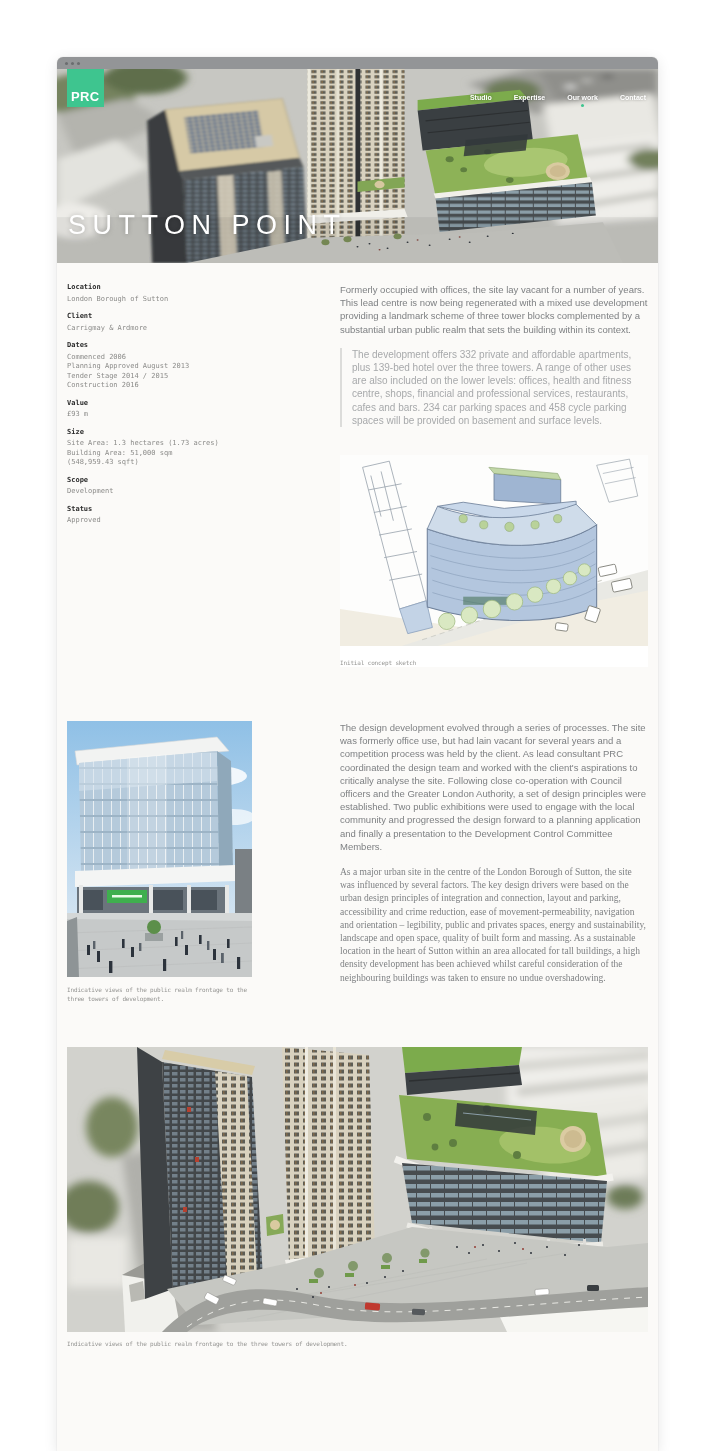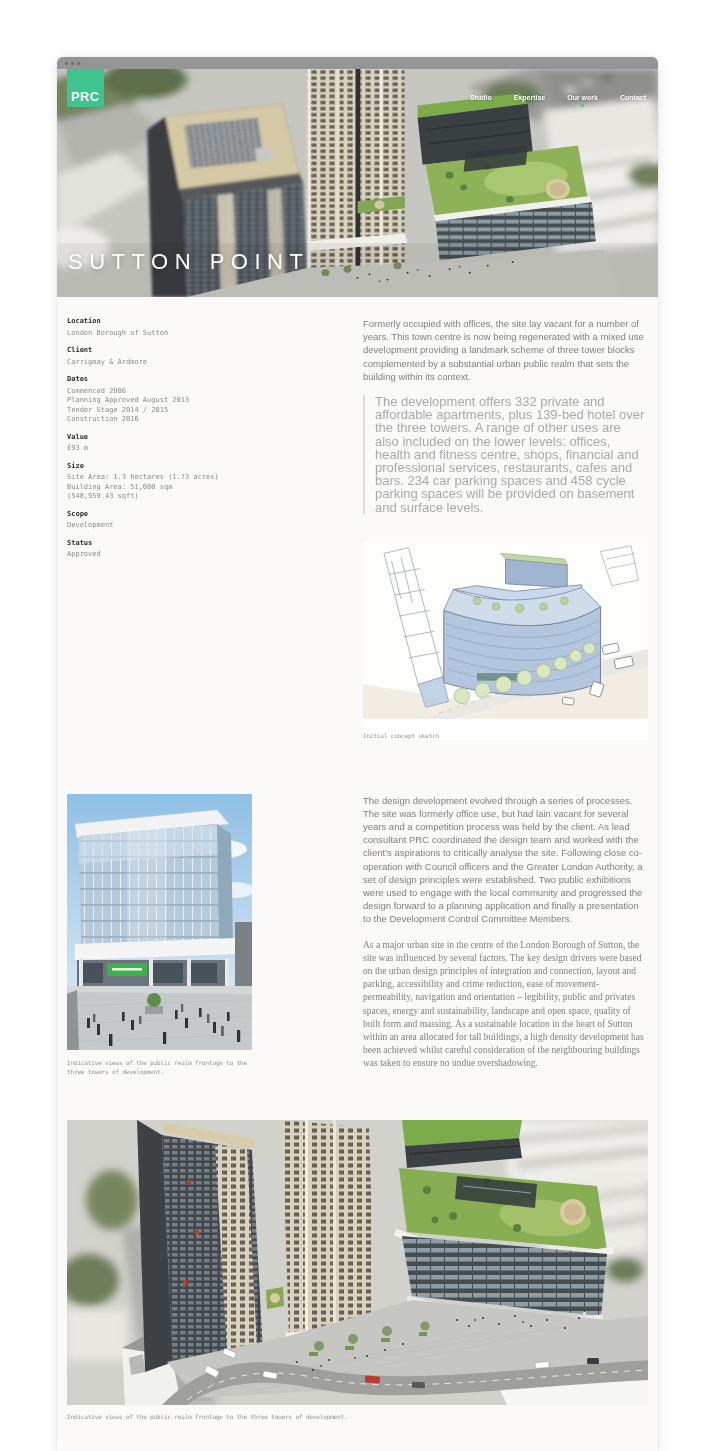--- a/index.html
+++ b/index.html
@@ -6,46 +6,46 @@
   *{ box-sizing:border-box; margin:0; padding:0; }
   html,body{ width:713px; height:1451px; background:#ffffff; overflow:hidden;
     font-family:"Liberation Sans", sans-serif; }
   .browser-window{ position:absolute; left:57px; top:57px; width:601px; height:1394px;
     background:#fbfaf8; border-radius:6px 6px 0 0; overflow:hidden;
     box-shadow:0 0 1px rgba(0,0,0,.25), 0 3px 14px rgba(0,0,0,.10); }
   .titlebar{ height:12px; background:#939597; display:flex; align-items:center;
     padding-left:8px; gap:3px; }
   .tb-dot{ width:3px; height:3px; border-radius:50%; background:#6b6d6f; }
   
-  .hero{ position:relative; height:228px; overflow:hidden; background:#c7c7c2; }
+  .hero{ position:relative; height:194px; overflow:hidden; background:#c7c7c2; }
   .hero svg{ position:absolute; inset:0; width:100%; height:100%; display:block; }
   .logo{ position:absolute; top:0; left:10px; width:37px; height:38px; background:var(--green);
     color:#fff; font-weight:700; font-size:13px; letter-spacing:.3px;
     display:flex; align-items:flex-end; padding:0 0 3px 4px; cursor:pointer; }
   .nav{ position:absolute; top:25px; right:12px; display:flex; gap:22px; }
   .nav-item{ position:relative; color:#fff; font-size:7px; font-weight:700; cursor:pointer;
     text-shadow:0 0 3px rgba(0,0,0,.35); white-space:nowrap; }
   .nav-dot{ display:none; position:absolute; left:50%; margin-left:-1.5px; top:10px;
     width:3px; height:3px; border-radius:50%; background:var(--green); }
   .nav-item.active .nav-dot{ display:block; }
   .hero-title{ position:absolute; left:11px; bottom:22px; color:#fff; font-weight:300;
-    font-size:22px; letter-spacing:6.5px; text-shadow:0 0 5px rgba(0,0,0,.25); white-space:nowrap; }
+    font-size:27px; letter-spacing:6.5px; text-shadow:0 0 5px rgba(0,0,0,.25); white-space:nowrap; }
   
   .content{ padding:20px 10px 0 10px; }
-  .row{ display:grid; grid-template-columns:185px 1fr; column-gap:111px; }
+  .row{ display:grid; grid-template-columns:185px 1fr; column-gap:88px; }
   .row2{ margin-top:54px; }
   
   .detail-group{ margin-bottom:8px; }
   .detail-label{ font:700 7px/9.5px "DejaVu Sans Mono", monospace; color:#2c2c2c; margin-bottom:2px; }
   .detail-lines div{ font:400 7px/9.5px "DejaVu Sans Mono", monospace; color:#8b8b89; }
   
   .para{ font-size:9.5px; line-height:13.2px; color:#7e8083; }
   .para + .para{ margin-top:13px;font-family:Liberation Serif, serif; }
   .quote{ margin-top:12px; border-left:2px solid #dcdcda; padding-left:10px;
-    font-size:13px; line-height:13.2px; color:#a7a9ab; }
+    font-size:10px; line-height:13.2px; color:#a7a9ab; }
   
   .fig svg{ display:block; width:100%; }
   .sketch-fig{ margin-top:28px; background:#ffffff; }
   .caption{ font:400 6px/9px "DejaVu Sans Mono", monospace; letter-spacing:-.15px;
     color:#949492; margin-top:12px; }
   .photo-fig svg{ height:256px; }
   .photo-fig .caption{ margin-top:8px; }
   .aerial-fig{ margin-top:44px; }
   .aerial-fig .caption{ margin-top:7px; }
   .defs-holder{ position:absolute; width:0; height:0; overflow:hidden; }
@@ -247,21 +247,21 @@
           </div>
 
           <div class="detail-group">
             <div class="detail-label">Status</div>
             <div class="detail-lines">
               <div>Approved</div>
             </div>
           </div>
         </div>
       <div>
-        <p class="para">Formerly occupied with offices, the site lay vacant for a number of years. This town centre is now being regenerated with a mixed use development providing a landmark scheme of three tower blocks complemented by a substantial urban public realm that sets the building within its context.</p>
+        <p class="para">Formerly occupied with offices, the site lay vacant for a number of years. This lead centre is now being regenerated with a mixed use development providing a landmark scheme of three tower blocks complemented by a substantial urban public realm that sets the building within its context.</p>
         <div class="quote">The development offers 332 private and affordable apartments, plus 139-bed hotel over the three towers. A range of other uses are also included on the lower levels: offices, health and fitness centre, shops, financial and professional services, restaurants, cafes and bars. 234 car parking spaces and 458 cycle parking spaces will be provided on basement and surface levels.</div>
         <figure class="fig sketch-fig">
           <svg viewBox="0 0 300 186">
             <rect width="300" height="186" fill="#fdfdfc"></rect>
             <polygon points="0,150 120,168 300,120 300,186 0,186" fill="#f1ede2"></polygon>
             <polygon points="60,186 240,128 300,112 300,132 250,142 95,186" fill="#e9e9e4"></polygon>
             <path d="M80,180 L255,122" stroke="#cfcfc8" stroke-width="1" fill="none" stroke-dasharray="5 4"></path>
             <g stroke="#9aa4ad" stroke-width=".8" fill="none">
               <line x1="22" y1="12" x2="58" y2="150"></line>
                 <line x1="48" y1="6" x2="84" y2="142"></line>

